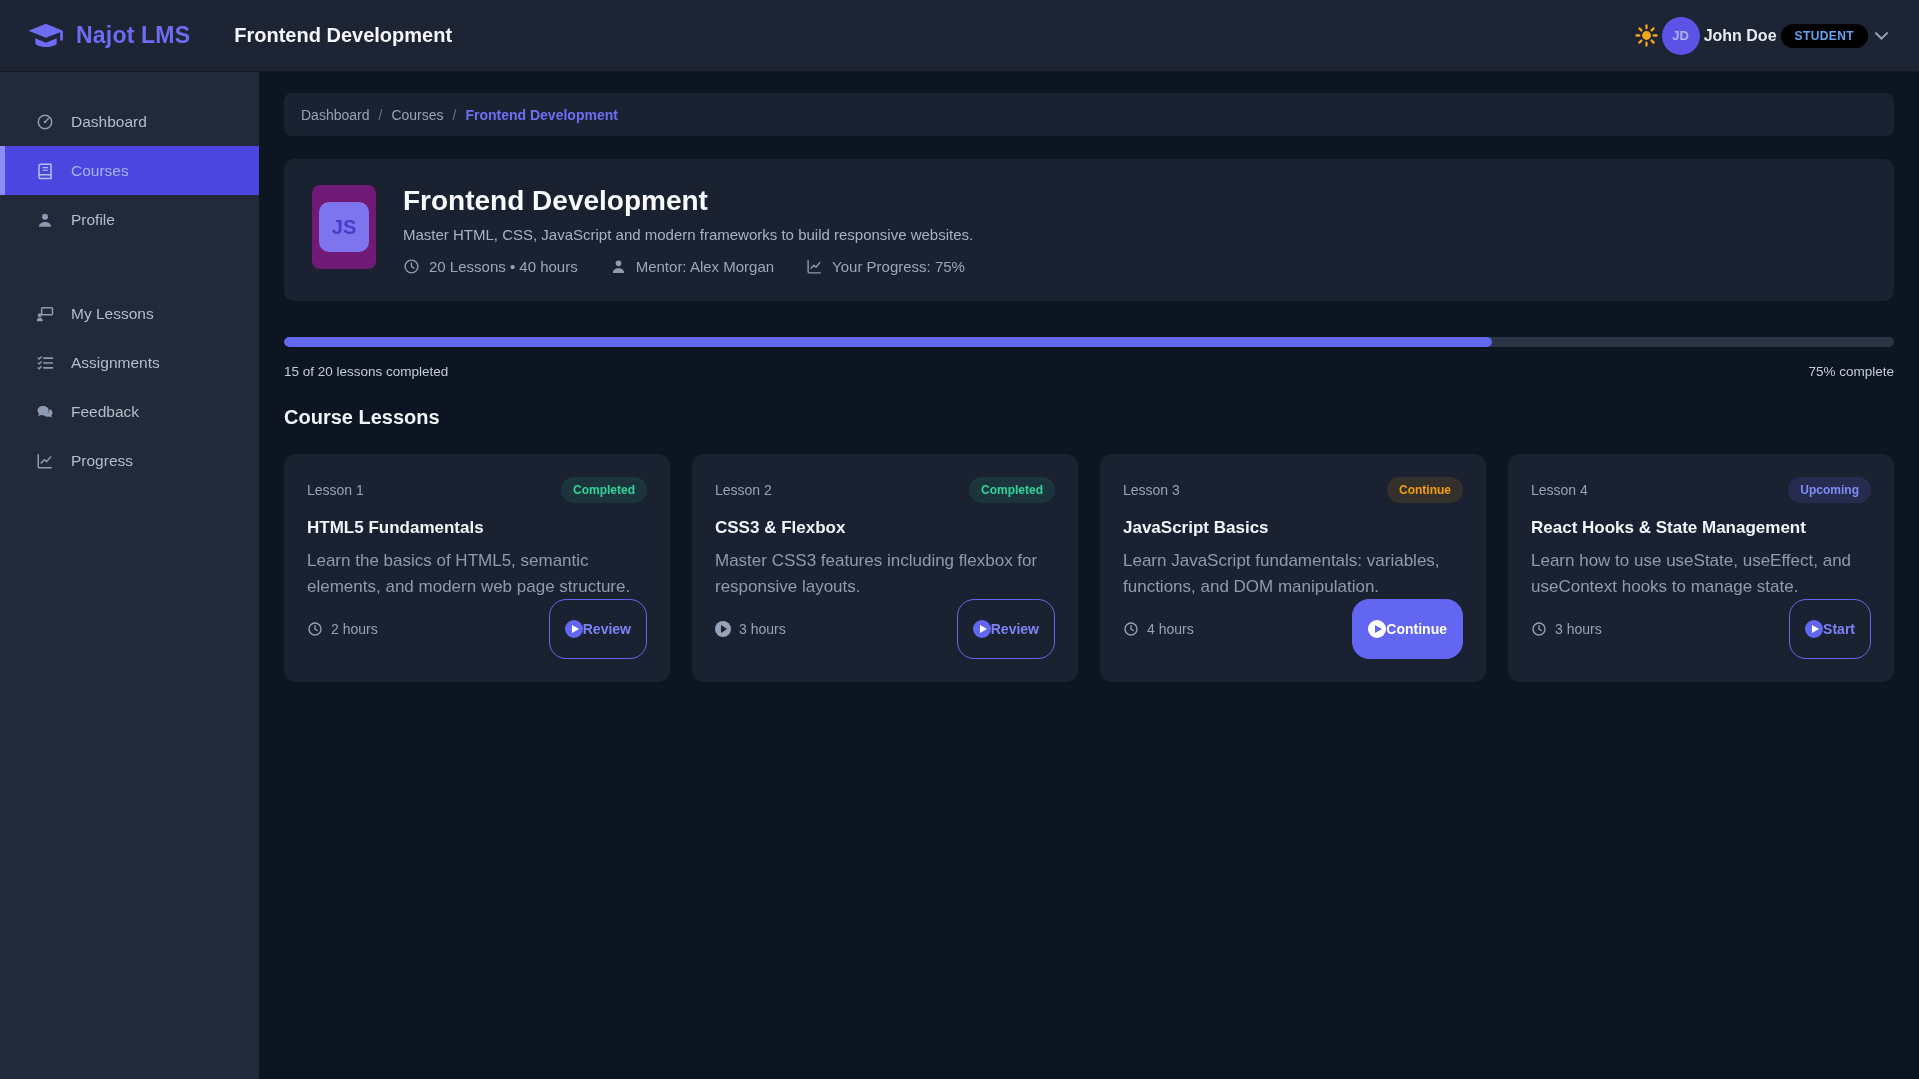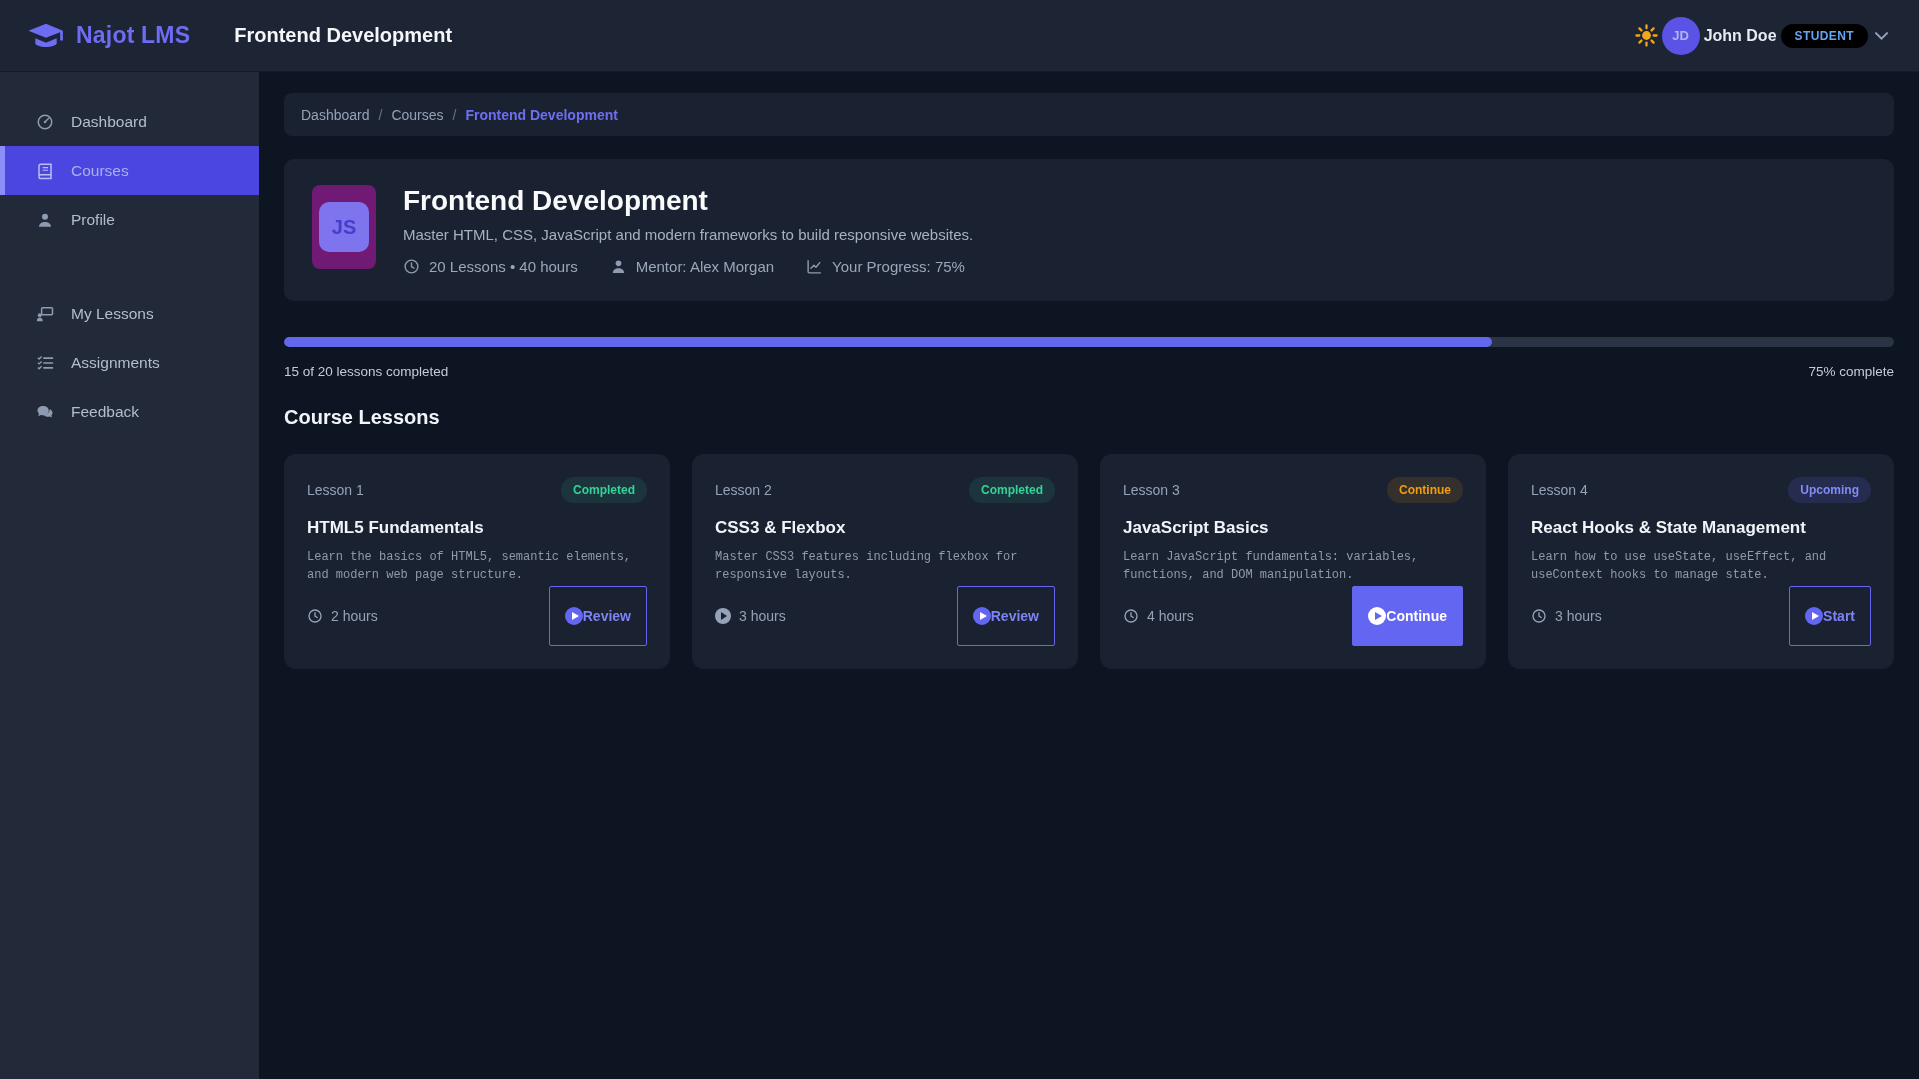--- a/index.html
+++ b/index.html
@@ -71,27 +71,27 @@
     gap:22px; }
   .lesson-card { background:#1a2231; border-radius:12px; padding:23px;
     min-height:215px; display:flex; flex-direction:column; }
   .card-top { display:flex; justify-content:space-between; align-items:center; }
   .lesson-label { font-size:14px; color:#94a3b8; }
   .badge { font-size:12px; font-weight:bold; padding:6px 12px; border-radius:999px; }
   .badge--green { color:#34d399; background:rgba(52,211,153,.10); }
   .badge--amber { color:#f59e0b; background:rgba(245,158,11,.12); }
   .badge--indigo { color:#818cf8; background:rgba(99,102,241,.16); }
   .lesson-title { margin-top:15px; font-size:17px; font-weight:bold; color:#f1f5f9; }
-  .lesson-desc { margin-top:10px; font-size:12px; line-height:1.5; color:#8e9bad;font-family:Liberation Mono, monospace; }
+  .lesson-desc { margin-top:10px; font-size:17px; line-height:1.5; color:#8e9bad; }
   .card-footer { margin-top:auto; display:flex; justify-content:space-between;
     align-items:center; }
   .duration { display:flex; align-items:center; gap:8px; font-size:14px; color:#94a3b8; }
   .duration svg { width:16px; height:16px; color:#94a3b8; }
   .btn { display:flex; align-items:center; gap:0; font-size:14px; font-weight:bold;
-    border-radius:2px; padding:20px 15px; cursor:pointer; font-family:inherit; }
+    border-radius:17px; padding:20px 15px; cursor:pointer; font-family:inherit; }
   .btn-outline { background:transparent; border:1.5px solid #6366f1; color:#7d82f5; }
   .btn-filled  { background:#6366f1; border:1.5px solid #6366f1; color:#ffffff; }
   .pc { width:18px; height:18px; border-radius:50%; position:relative; flex:none; }
   .pc::after { content:""; position:absolute; left:7px; top:5px;
     border-top:4.5px solid transparent; border-bottom:4.5px solid transparent;
     border-left:7px solid #fff; }
   .btn-outline .pc { background:#6366f1; }
   .btn-filled .pc { background:#ffffff; }
   .btn-filled .pc::after { border-left-color:#6366f1; }
   .pc-gray { background:#94a3b8; }
@@ -175,20 +175,27 @@
         </svg>
       <span>Assignments</span>
     </div>
     <div class="side-item">
       <svg viewBox="0 0 24 24" fill="currentColor">
           <path d="M9.5 4C5.4 4 2 6.7 2 10c0 1.5.7 2.9 1.9 4L3 17.5l3.4-1.6c.9.3 2 .5 3.1.5 4.1 0 7.5-2.7 7.5-6.4S13.6 4 9.5 4z"></path>
           <path d="M18.4 8.1c2.1 1 3.6 2.9 3.6 5.1 0 1.3-.5 2.4-1.4 3.3l.7 2.8-2.9-1.3c-.7.2-1.5.4-2.4.4-2.4 0-4.5-1-5.8-2.5 4.4-.4 7.9-3.3 8.2-7.8z"></path>
         </svg>
       <span>Feedback</span>
     </div>
+    <div class="side-item">
+      <svg viewBox="0 0 24 24" fill="none" stroke="currentColor" stroke-width="2">
+          <path d="M3 3v16.5A1.5 1.5 0 0 0 4.5 21H21"></path>
+          <path d="M7 14.5l4.2-4.2 2.8 2.8 5.5-6.6" stroke-linecap="round" stroke-linejoin="round"></path>
+        </svg>
+      <span>Progress</span>
+    </div>
   </nav>
 </aside>
 
 <main class="main">
 
   <div class="breadcrumb-bar">
     <span class="crumb">Dashboard</span>
     <span class="crumb-sep">/</span>
     <span class="crumb">Courses</span>
     <span class="crumb-sep">/</span>

